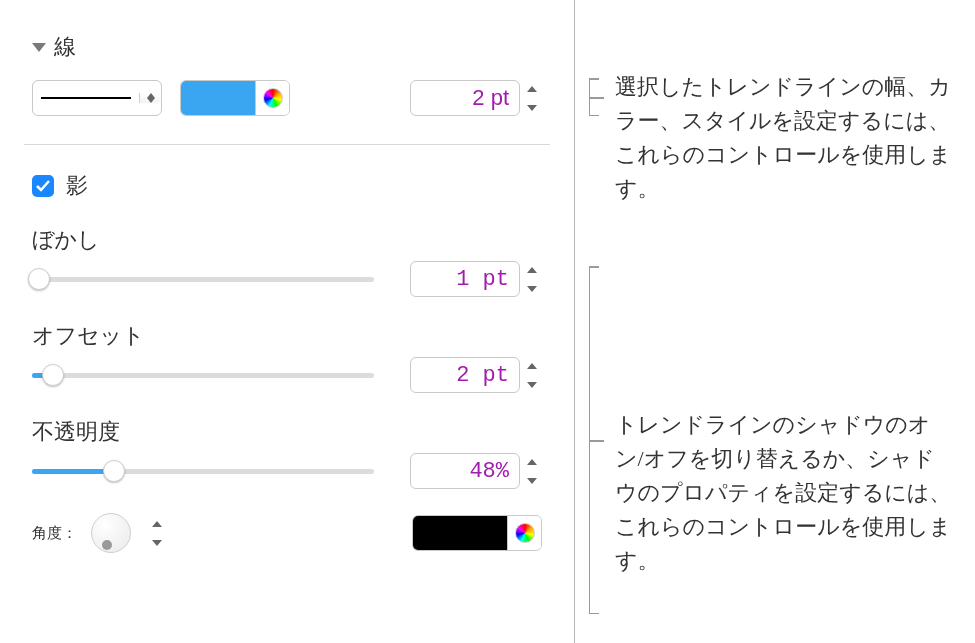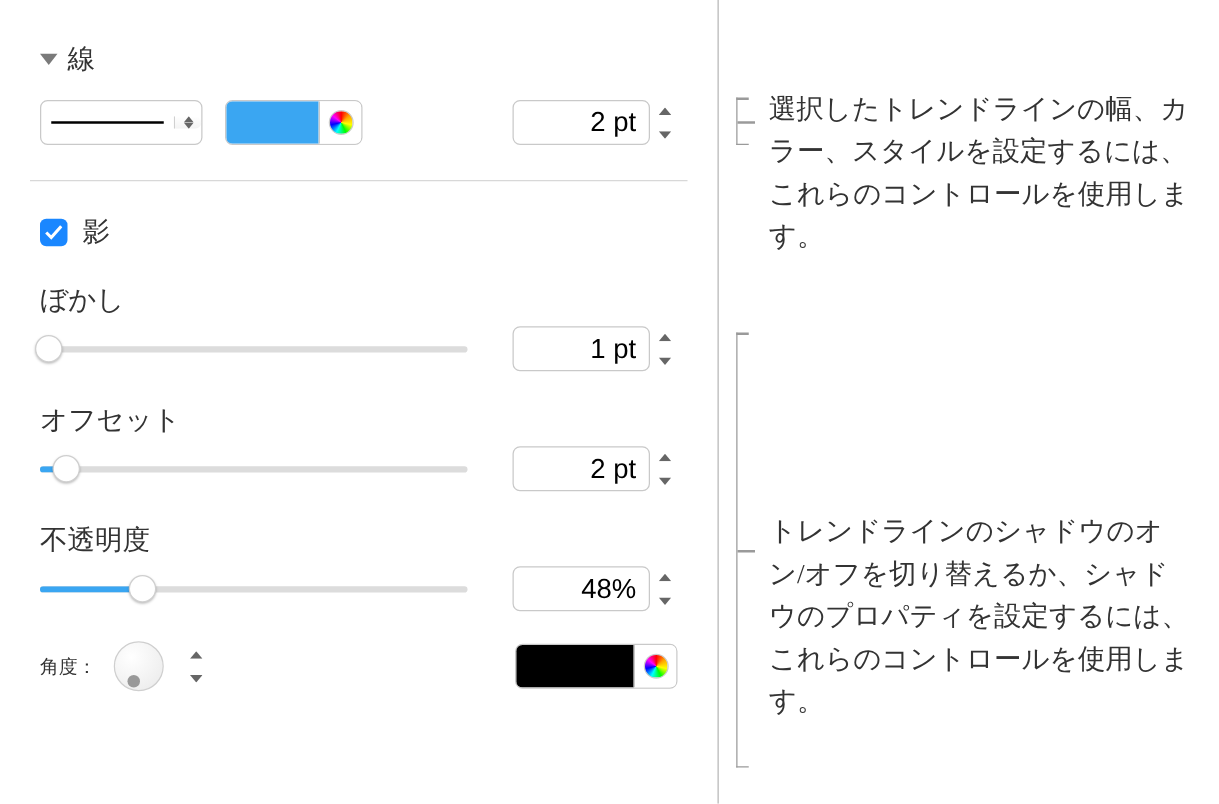--- a/index.html
+++ b/index.html
@@ -120,21 +120,21 @@
     width: 110px;
     height: 36px;
     border: 1px solid #c9c9c9;
     border-radius: 6px;
     background: #fff;
     display: flex;
     align-items: center;
     justify-content: flex-end;
     padding-right: 10px;
     font-size: 22px;
-    color: #000000;
+    color: #a21caf;
   }
   .value-box {
     display:flex;
     align-items:center;
   }
   .divider {
     border: none;
     border-top: 1px solid #d8d8d8;
     margin: 0 -8px 26px -8px;
   }
@@ -147,21 +147,21 @@
   }
   .checkbox {
     width: 22px; height: 22px;
     border-radius: 5px;
     background: #1a87ff;
     display: flex;
     align-items: center;
     justify-content: center;
   }
   .checkbox svg { display:block; }
-  .control-group { margin-bottom: 24px; }
+  .control-group { margin-bottom: 24px; font-family: Liberation Mono, monospace; }
   .control-label { font-size: 22px; margin-bottom: 6px; }
   .slider-row {
     display: flex;
     align-items: center;
     gap: 36px;
   }
   .slider {
     flex: 1 1 340px;
     position: relative;
     height: 26px;

